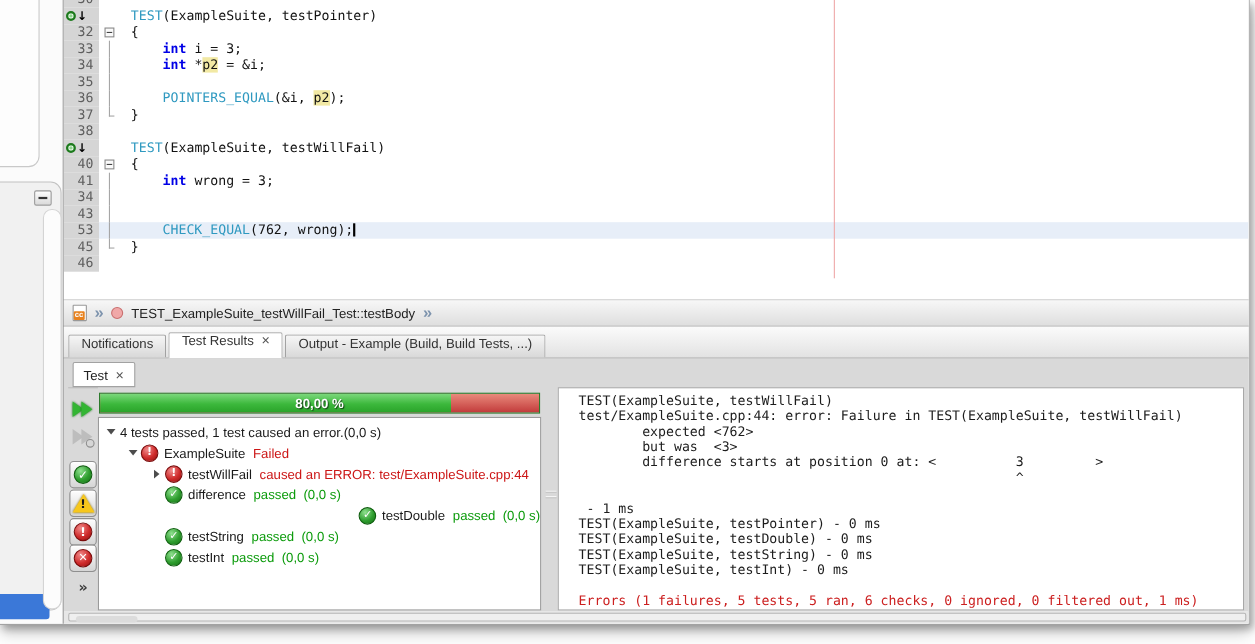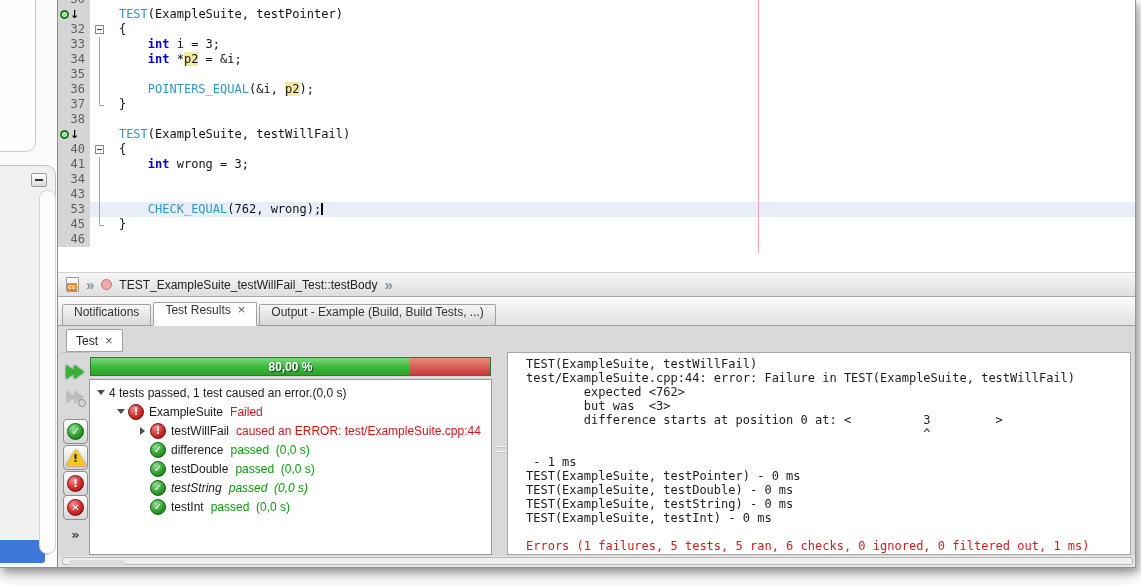--- a/index.html
+++ b/index.html
@@ -343,22 +343,22 @@
       <div class="treepanel">
         <div class="progress">
           <div class="fill" style="width: 80%;"></div>
           <span class="plabel">80,00 %</span>
         </div>
         <div class="treebox">
             <div class="trow" style="padding-left: 4px;"><span class="exp open"></span><span class="tname">4 tests passed, 1 test caused an error.(0,0 s)</span></div>
             <div class="trow" style="padding-left: 24px;"><span class="exp open"></span><span class="ballicon tball ball-err"></span><span class="tname">ExampleSuite</span><span class="tstat st-red">Failed</span></div>
             <div class="trow" style="padding-left: 46px;"><span class="exp closed"></span><span class="ballicon tball ball-err"></span><span class="tname">testWillFail</span><span class="tstat st-red">caused an ERROR: test/ExampleSuite.cpp:44</span></div>
             <div class="trow" style="padding-left: 46px;"><span class="exp"></span><span class="ballicon tball ball-ok"></span><span class="tname">difference</span><span class="tstat st-green">passed  (0,0 s)</span></div>
-            <div class="trow" style="padding-left: 46px;"><span class="exp"></span><span class="ballicon tball ball-ok"></span><span class="tname">testDouble</span><span class="tstat st-green">passed  (0,0 s)</span></div>
-            <div class="trow" style="padding-left: 46px; font-style: italic;"><span class="exp"></span><span class="ballicon tball ball-ok"></span><span class="tname">testString</span><span class="tstat st-green">passed  (0,0 s)</span></div>
+            <div class="trow" style="padding-left: 46px; justify-content: flex-end;"><span class="exp"></span><span class="ballicon tball ball-ok"></span><span class="tname">testDouble</span><span class="tstat st-green">passed  (0,0 s)</span></div>
+            <div class="trow" style="padding-left: 46px;"><span class="exp"></span><span class="ballicon tball ball-ok"></span><span class="tname">testString</span><span class="tstat st-green">passed  (0,0 s)</span></div>
             <div class="trow" style="padding-left: 46px;"><span class="exp"></span><span class="ballicon tball ball-ok"></span><span class="tname">testInt</span><span class="tstat st-green">passed  (0,0 s)</span></div>
           </div>
       </div>
       <div class="splitgrip">
           <i></i>
           <i></i>
         </div>
       <div class="output">
           <div class="out-line">TEST(ExampleSuite, testWillFail)</div>
           <div class="out-line">test/ExampleSuite.cpp:44: error: Failure in TEST(ExampleSuite, testWillFail)</div>

